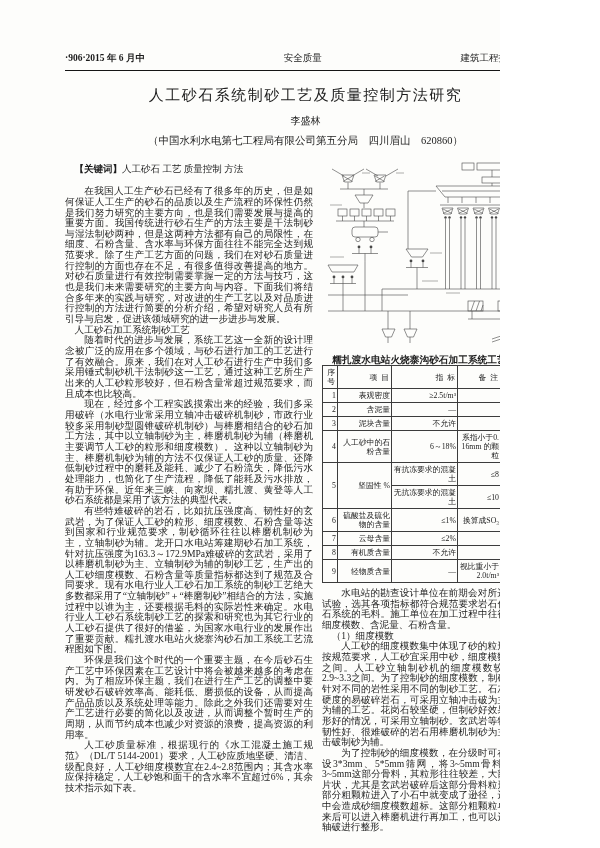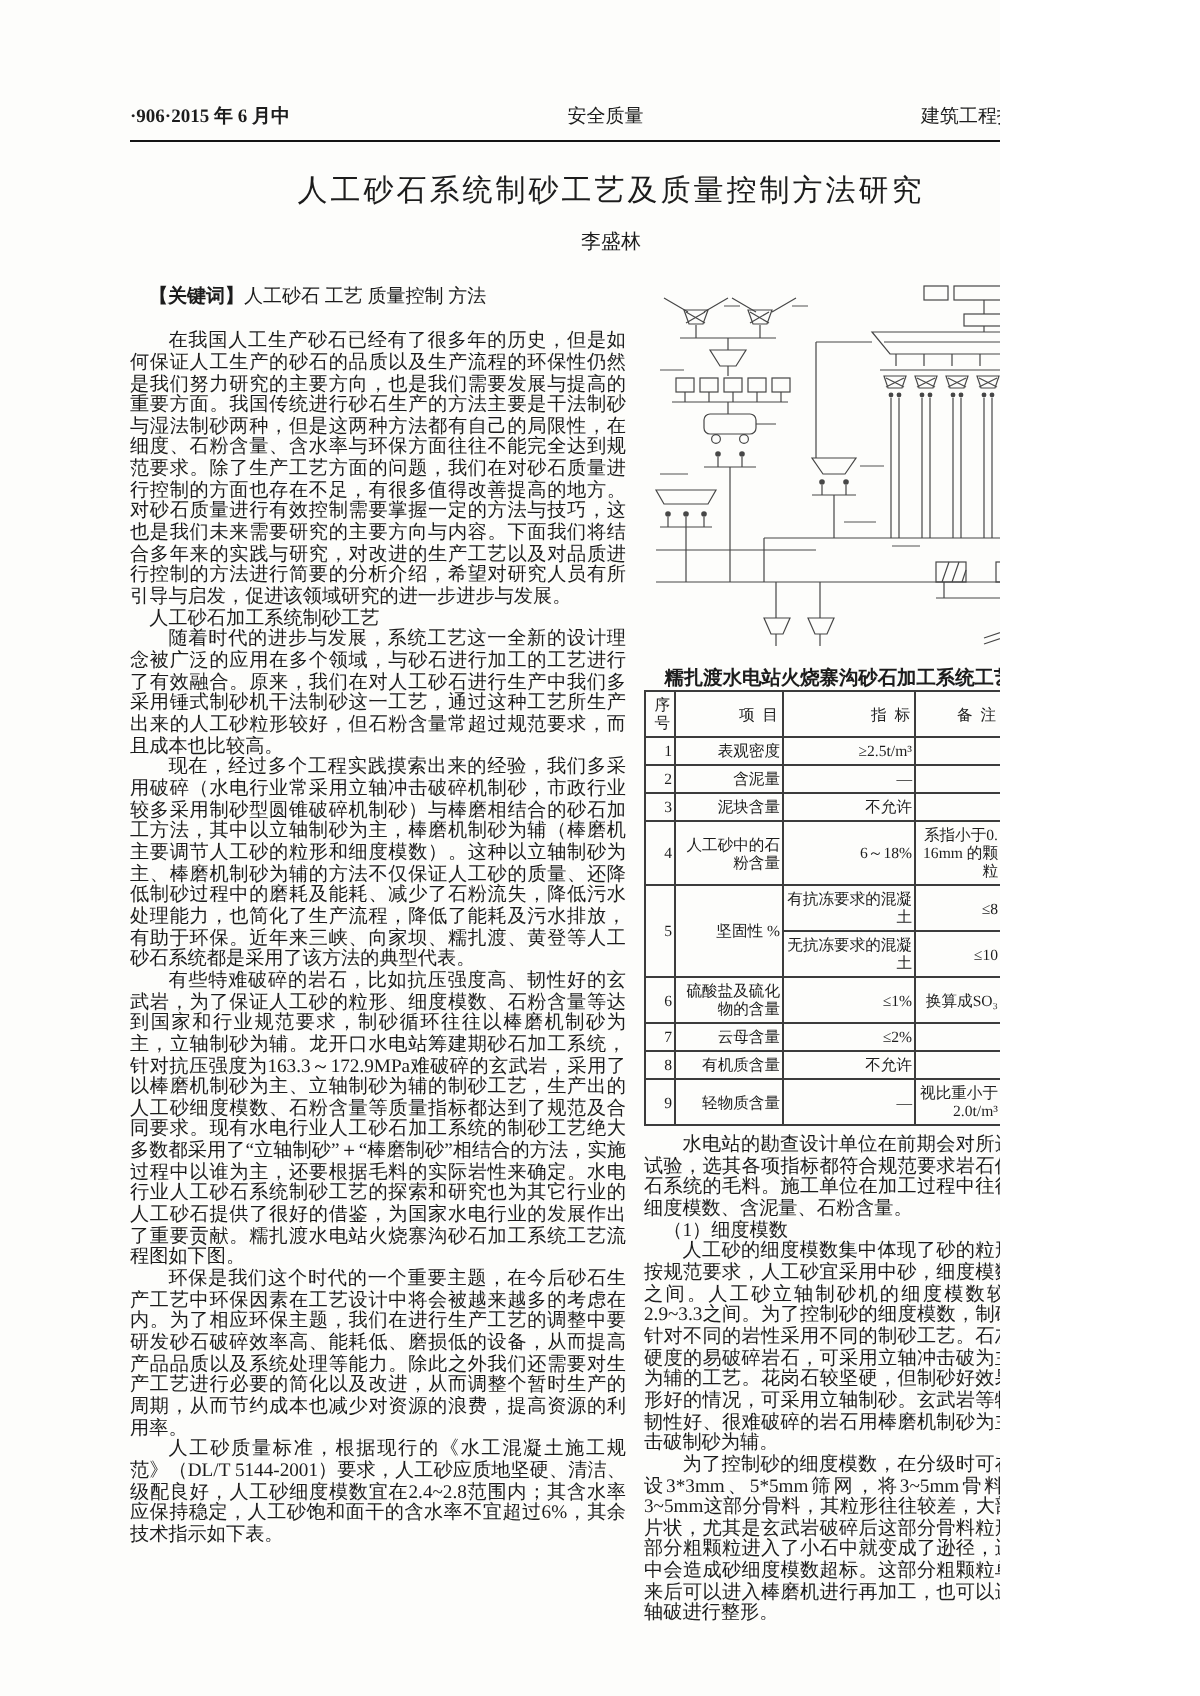--- a/index.html
+++ b/index.html
@@ -50,20 +50,21 @@
   <div class="content">
 
     <div class="pg-header">
       <span class="hl">·906·2015 年 6 月中</span>
       <span class="hc">安全质量</span>
       <span class="hr">建筑工程技术与设计</span>
     </div>
 
     <div class="paper-title">人工砂石系统制砂工艺及质量控制方法研究</div>
     <div class="author">李盛林</div>
+    <div class="affiliation">（中国水利水电第七工程局有限公司第五分局　四川眉山　620860）</div>
 
     <div class="columns">
 
       <div class="col-left">
         <div class="kw-line"><span class="blabel">【关键词】</span><span>人工砂石 工艺 质量控制 方法</span></div>
 
         <div class="left-body">
           <p class="body-p">在我国人工生产砂石已经有了很多年的历史，但是如何保证人工生产的砂石的品质以及生产流程的环保性仍然是我们努力研究的主要方向，也是我们需要发展与提高的重要方面。我国传统进行砂石生产的方法主要是干法制砂与湿法制砂两种，但是这两种方法都有自己的局限性，在细度、石粉含量、含水率与环保方面往往不能完全达到规范要求。除了生产工艺方面的问题，我们在对砂石质量进行控制的方面也存在不足，有很多值得改善提高的地方。对砂石质量进行有效控制需要掌握一定的方法与技巧，这也是我们未来需要研究的主要方向与内容。下面我们将结合多年来的实践与研究，对改进的生产工艺以及对品质进行控制的方法进行简要的分析介绍，希望对研究人员有所引导与启发，促进该领域研究的进一步进步与发展。</p>
           <p class="heading-plain">人工砂石加工系统制砂工艺</p>
           <p class="body-p">随着时代的进步与发展，系统工艺这一全新的设计理念被广泛的应用在多个领域，与砂石进行加工的工艺进行了有效融合。原来，我们在对人工砂石进行生产中我们多采用锤式制砂机干法制砂这一工艺，通过这种工艺所生产出来的人工砂粒形较好，但石粉含量常超过规范要求，而且成本也比较高。</p>

